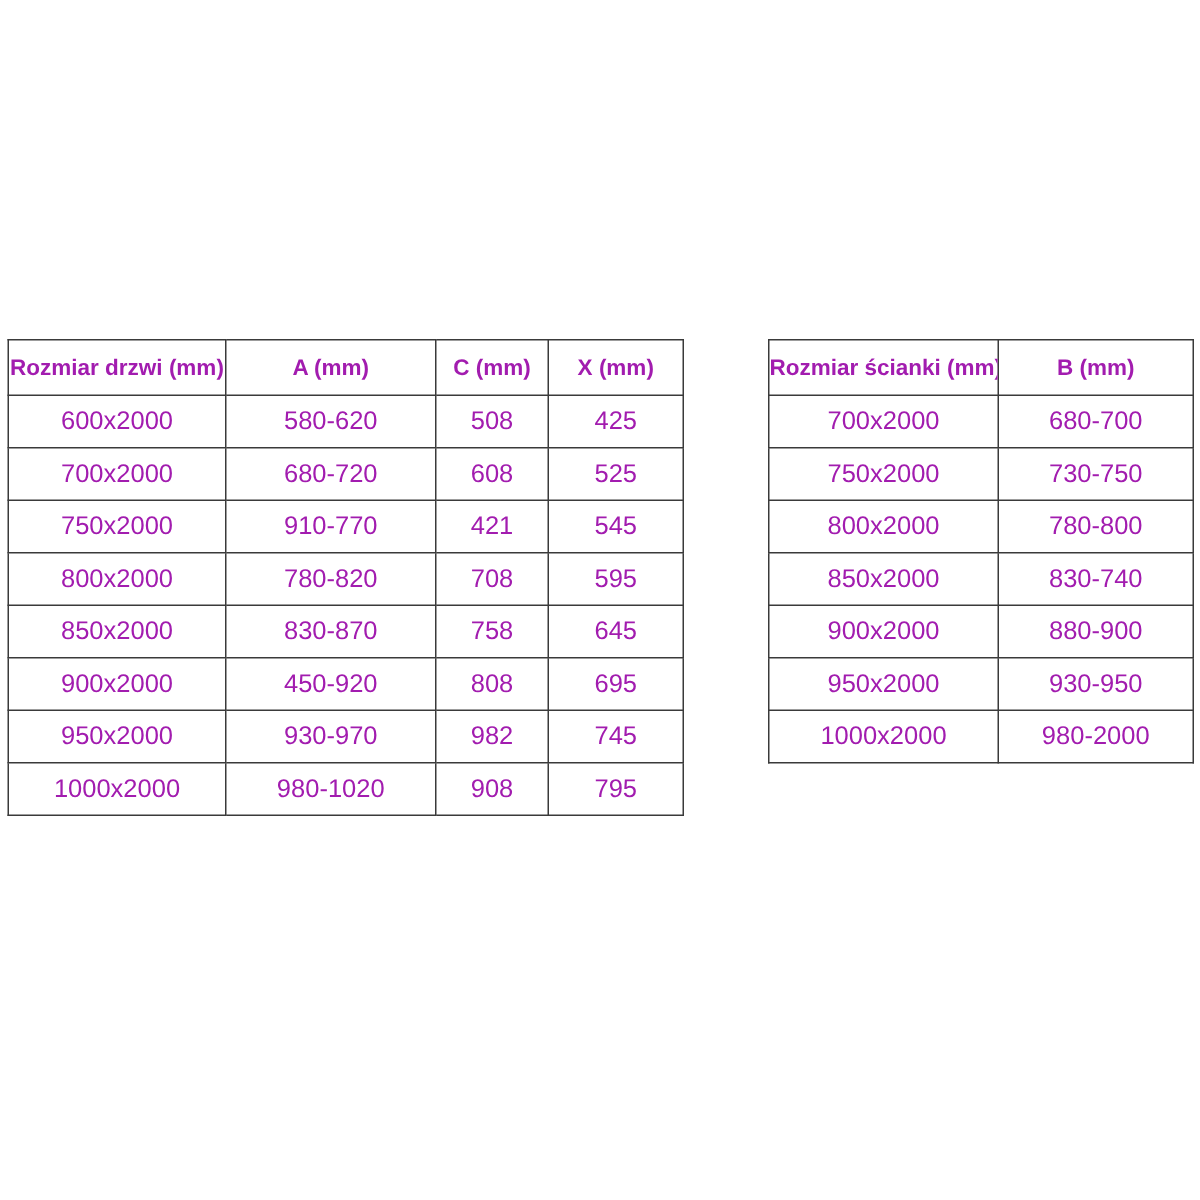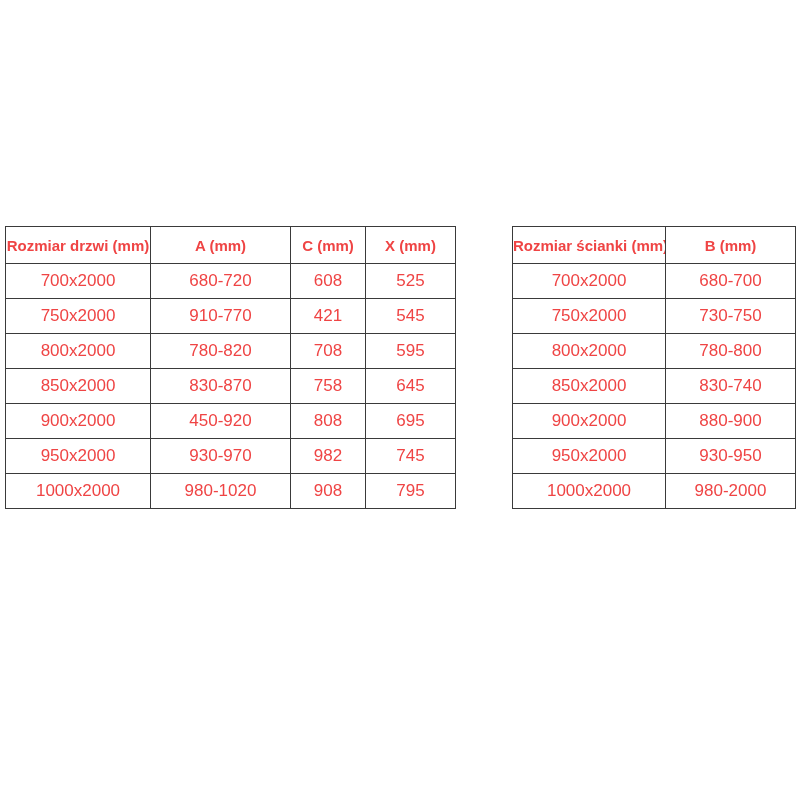--- a/index.html
+++ b/index.html
@@ -12,21 +12,21 @@
     width: 800px;
     height: 800px;
     background: #ffffff;
     font-family: "Liberation Sans", sans-serif;
     overflow: hidden;
   }
   table.spec {
     position: absolute;
     border-collapse: collapse;
     table-layout: fixed;
-    color: #ef4444;
+    color: #a21caf;
     background: #ffffff;
   }
   table.spec th,
   table.spec td {
     border: 1.5px solid #3a3a3a;
     text-align: center;
     vertical-align: middle;
     padding: 0;
     overflow: hidden;
     white-space: nowrap;
@@ -66,20 +66,26 @@
     </colgroup>
     <thead>
       <tr>
         <th>Rozmiar drzwi (mm)</th>
         <th>A (mm)</th>
         <th>C (mm)</th>
         <th>X (mm)</th>
       </tr>
     </thead>
     <tbody>
+      <tr>
+        <td>600x2000</td>
+        <td>580-620</td>
+        <td>508</td>
+        <td>425</td>
+      </tr>
       <tr>
         <td>700x2000</td>
         <td>680-720</td>
         <td>608</td>
         <td>525</td>
       </tr>
       <tr>
         <td>750x2000</td>
         <td>910-770</td>
         <td>421</td>

